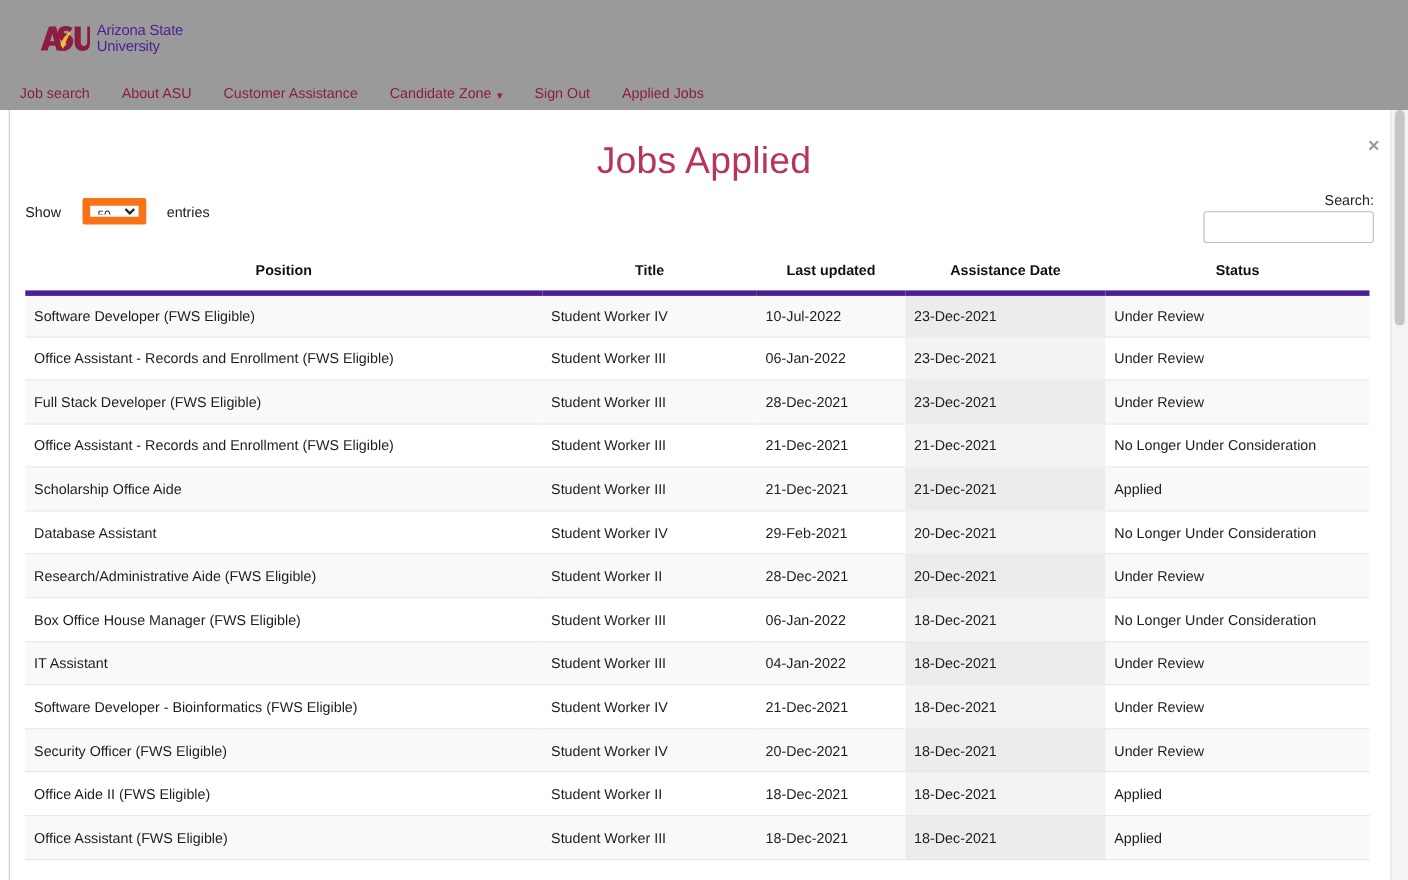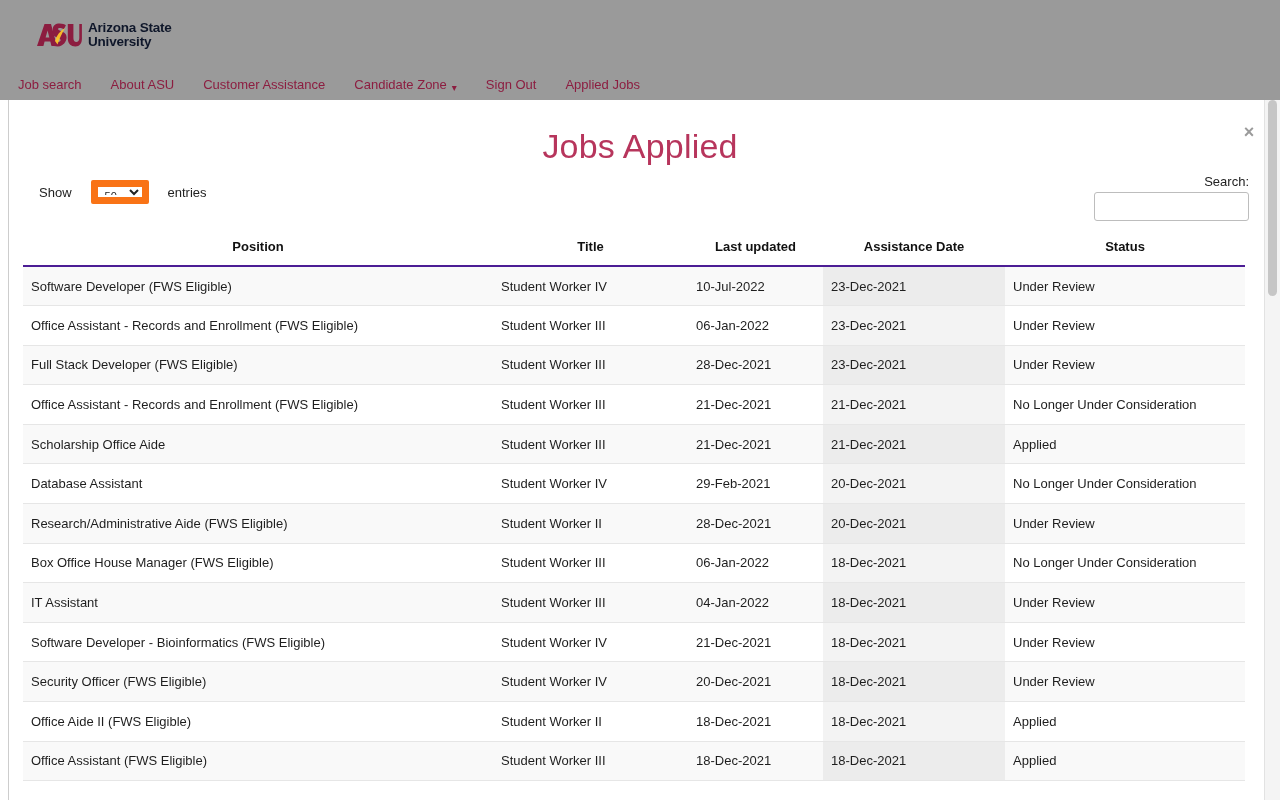--- a/index.html
+++ b/index.html
@@ -38,23 +38,23 @@
     width: 46px; height: 26px;
     overflow: hidden;
   }
   #asu-mark svg { display: block; }
   #asu-wordmark {
     display: flex; flex-direction: column;
     justify-content: center;
     line-height: 1.02;
   }
   #asu-wordmark span {
-    color: #0f172a;
+    color: #4c1d95;
     font-size: 13.5px;
-    font-weight: bold;
+    font-weight: normal;
     letter-spacing: -0.2px;
     white-space: nowrap;
   }
 
   #nav-bar {
     position: absolute; left: 0; top: 68px;
     width: 1280px; height: 32px;
     display: flex; align-items: center;
     padding-left: 18px;
   }
@@ -108,21 +108,21 @@
   }
 
   
   #controls {
     position: relative;
     height: 64px;
     padding: 0 12px 0 14px;
   }
   #length-control {
     position: absolute;
-    left: 30px; top: 14px;
+    left: 14px; top: 14px;
     font-size: 13px;
     color: #222222;
     display: flex; align-items: center; gap: 19px;
   }
   #length-select {
     font-family: "Liberation Sans", sans-serif;
     font-size: 11px;
     padding: 2px 2px 2px 3px;
     border: 7px solid #f97316;
     border-radius: 2px;
@@ -167,21 +167,21 @@
   #jobs-table col.c-updated    { width: 135px; }
   #jobs-table col.c-submission { width: 182px; }
   #jobs-table col.c-status     { width: 240px; }
 
   #jobs-table thead th {
     font-size: 13px;
     font-weight: bold;
     color: #111111;
     text-align: center;
     padding: 0 0 11px 0;
-    border-bottom: 2px solid #4c1d95;
+    border-bottom: 5px solid #4c1d95;
     vertical-align: bottom;
     height: 36px;
     white-space: nowrap;
     cursor: pointer;
   }
   #jobs-table thead th.th-position   { padding-left: 0; }
   #jobs-table tbody td {
     padding: 11px 10px 11px 8px;
     border-bottom: 1px solid #e6e6e6;
     text-align: left;

